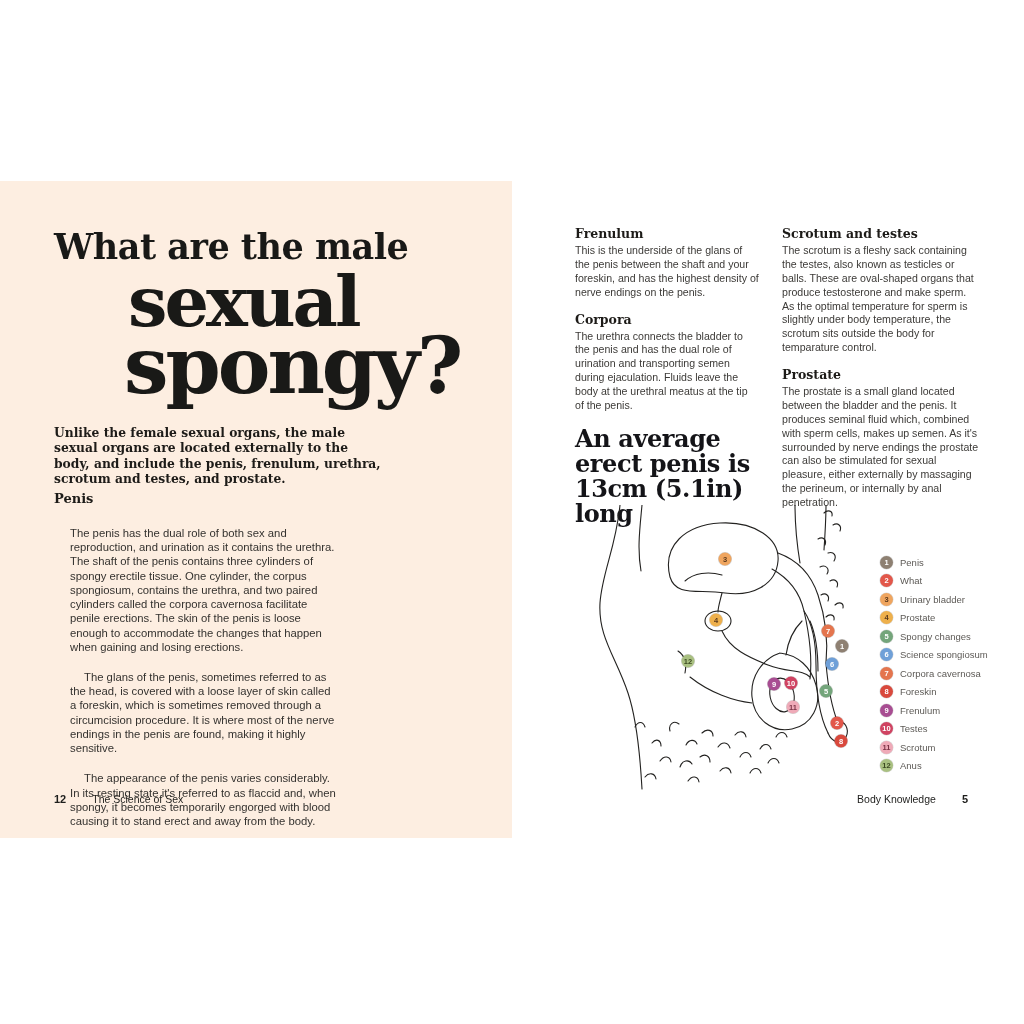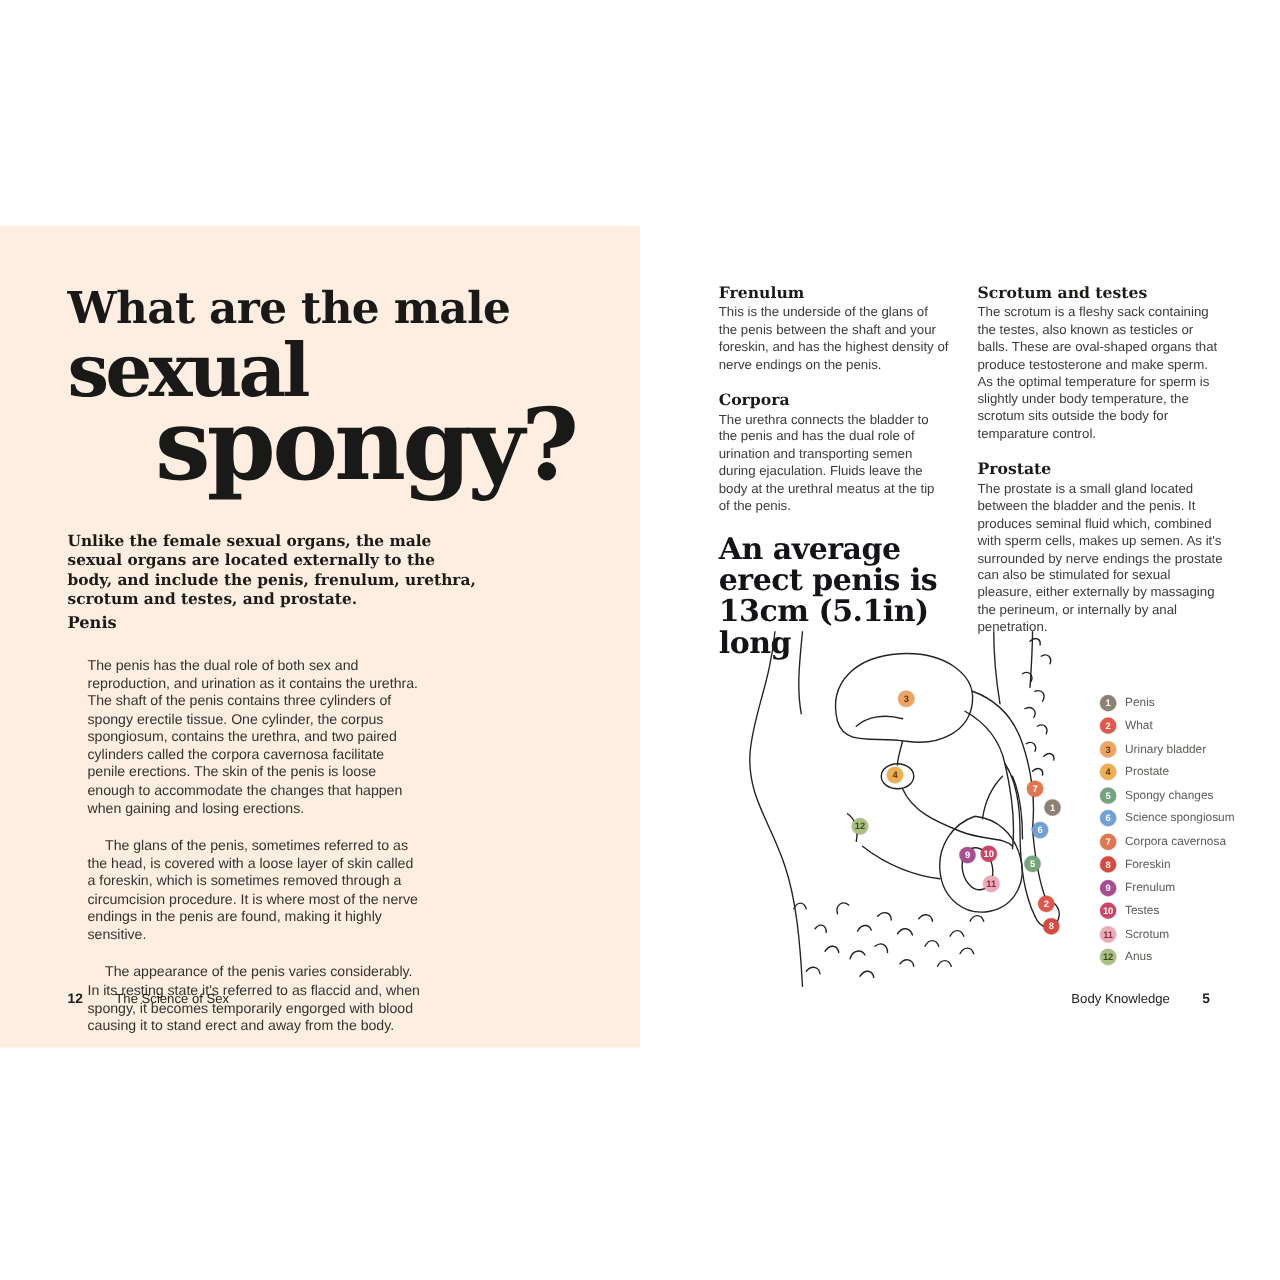--- a/index.html
+++ b/index.html
@@ -5,21 +5,21 @@
   html,body{margin:0;padding:0;background:#ffffff;}
   body{width:1024px;height:1024px;position:relative;font-family:"Liberation Sans",sans-serif;-webkit-font-smoothing:antialiased;}
   .spread{position:absolute;left:0;top:0;width:1024px;height:1024px;background:#ffffff;}
   .page{position:absolute;top:181px;height:657px;width:512px;overflow:hidden;}
   .page.left{left:0;background:#fdeee1;padding-left:32px;}
   .page.right{left:512px;background:#ffffff;}
 
   
   .title{position:absolute;left:54px;top:48px;margin:0;color:#191917;font-family:"DejaVu Serif",serif;font-weight:700;}
   .title .t1{display:block;font-size:35px;line-height:1.05;letter-spacing:-0.5px;}
-  .title .t2{display:block;font-size:59px;line-height:0.86;letter-spacing:-3px;margin-top:6px;}
+  .title .t2{display:block;font-size:70px;line-height:0.86;letter-spacing:-3px;margin-left:74px;margin-top:6px;}
   .title .t3{display:block;font-size:79px;line-height:0.86;letter-spacing:-3px;margin-left:70px;}
   .intro{position:absolute;left:54px;top:244px;width:330px;margin:0;font-family:"DejaVu Serif",serif;font-weight:700;font-size:12.3px;line-height:1.26;color:#1d1b18;}
   .sec-h{position:absolute;left:54px;top:310px;margin:0;font-family:"DejaVu Serif",serif;font-weight:700;font-size:13px;color:#1d1b18;}
   .body-block{position:absolute;left:54px;top:329px;width:302px;color:#34322f;font-size:11.3px;line-height:1.26;}
   .body-block p{margin:16px;}
   .body-block p.indent{text-indent:14px;}
   .foot{position:absolute;top:612px;display:flex;align-items:baseline;font-size:10.5px;color:#1e1e1c;}
   .foot .pnum{font-weight:700;font-size:11px;}
   .left-foot{left:54px;gap:26px;}
   .right-foot{right:56px;gap:26px;}

